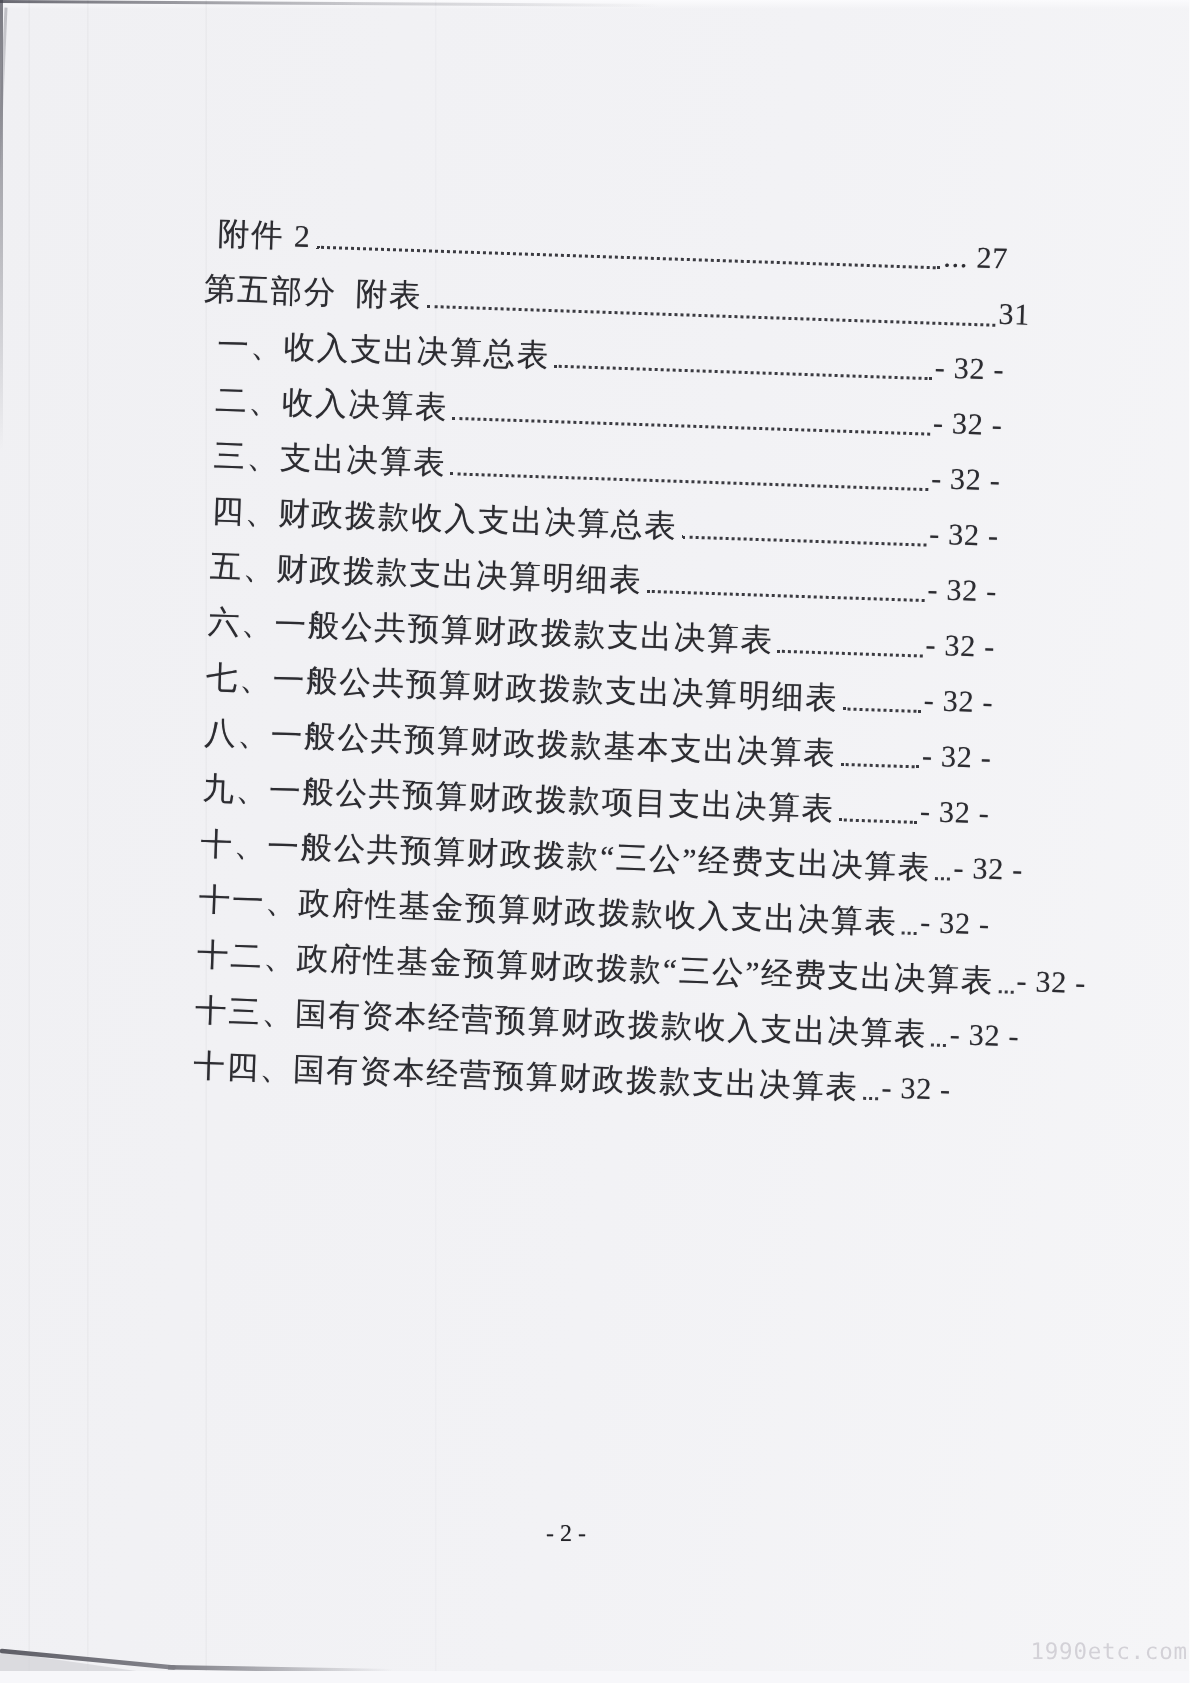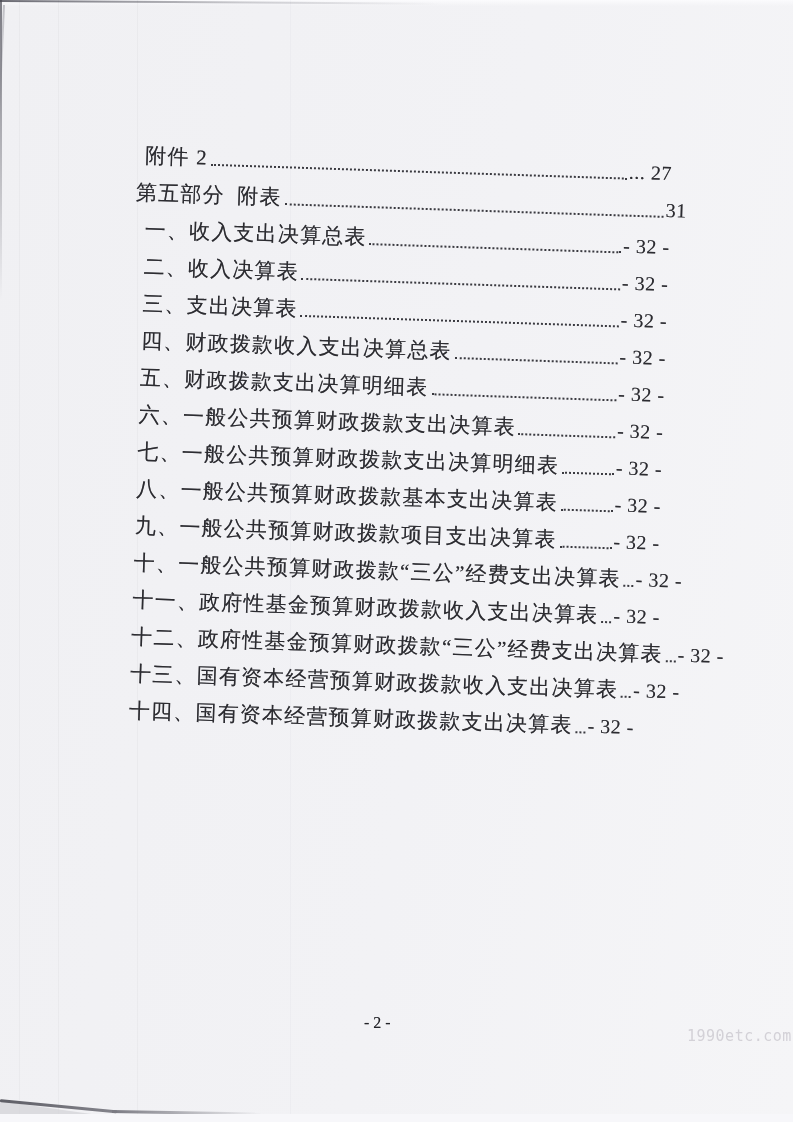--- a/index.html
+++ b/index.html
@@ -63,21 +63,21 @@
   .row-item .label{margin-left:21px;}
   .row-item:last-child{margin-right:27px;}
   
   .footer-pn{
     position:absolute;left:364px;top:1015px;
     font-size:16px;line-height:16px;color:#232328;white-space:pre;
     text-shadow:0 0 .5px rgba(35,35,40,.5);
   }
   
   .watermark{
-    position:absolute;left:687px;top:1029px;
+    position:absolute;left:687px;top:1094px;
     font-family:"DejaVu Sans Mono","Liberation Mono",monospace;
     font-size:15px;line-height:15px;letter-spacing:.5px;
     color:#d3d1d7;white-space:pre;
   }
 </style>
 </head>
 <body>
 
 <div class="page">
 

